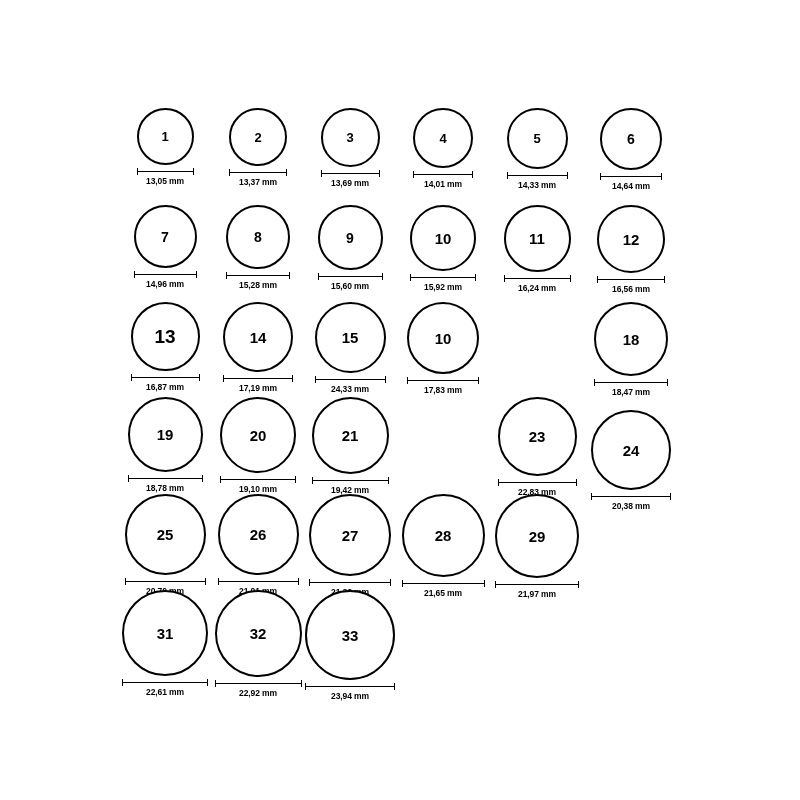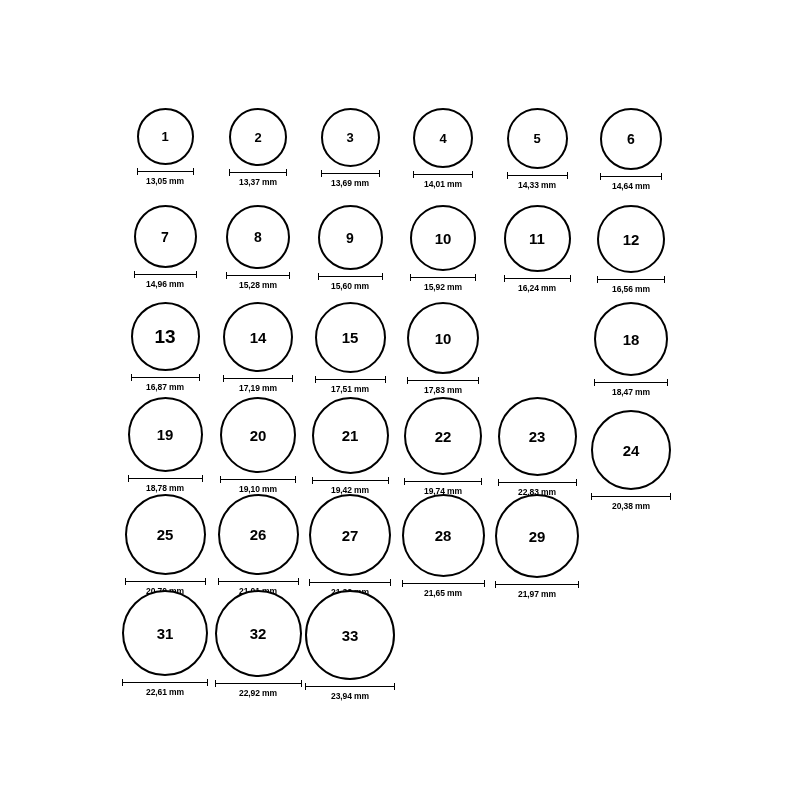--- a/index.html
+++ b/index.html
@@ -249,21 +249,21 @@
     </div>
     <div class="ring-cell" style="left: 314.5px; top: 302px; width: 71px;">
       <div class="ring-circle" style="width: 71px; height: 71px;">
         <div class="ring-number" style="font-size: 15px;">15</div>
       </div>
       <div class="measure">
         <div class="measure-bar" style="width: 71px;">
           <span class="cap left"></span>
           <span class="cap right"></span>
         </div>
-        <div class="measure-label">17,51 mm</div>
+        <div class="measure-label">24,33 mm</div>
       </div>
     </div>
     <div class="ring-cell" style="left: 407px; top: 302px; width: 72px;">
       <div class="ring-circle" style="width: 72px; height: 72px;">
         <div class="ring-number" style="font-size: 15px;">10</div>
       </div>
       <div class="measure">
         <div class="measure-bar" style="width: 72px;">
           <span class="cap left"></span>
           <span class="cap right"></span>
@@ -312,32 +312,20 @@
         <div class="ring-number" style="font-size: 15px;">21</div>
       </div>
       <div class="measure">
         <div class="measure-bar" style="width: 77px;">
           <span class="cap left"></span>
           <span class="cap right"></span>
         </div>
         <div class="measure-label">19,42 mm</div>
       </div>
     </div>
-    <div class="ring-cell" style="left: 404px; top: 397px; width: 78px;">
-      <div class="ring-circle" style="width: 78px; height: 78px;">
-        <div class="ring-number" style="font-size: 15px;">22</div>
-      </div>
-      <div class="measure">
-        <div class="measure-bar" style="width: 78px;">
-          <span class="cap left"></span>
-          <span class="cap right"></span>
-        </div>
-        <div class="measure-label">19,74 mm</div>
-      </div>
-    </div>
     <div class="ring-cell" style="left: 497.5px; top: 397px; width: 79px;">
       <div class="ring-circle" style="width: 79px; height: 79px;">
         <div class="ring-number" style="font-size: 15px;">23</div>
       </div>
       <div class="measure">
         <div class="measure-bar" style="width: 79px;">
           <span class="cap left"></span>
           <span class="cap right"></span>
         </div>
         <div class="measure-label">22,83 mm</div>

